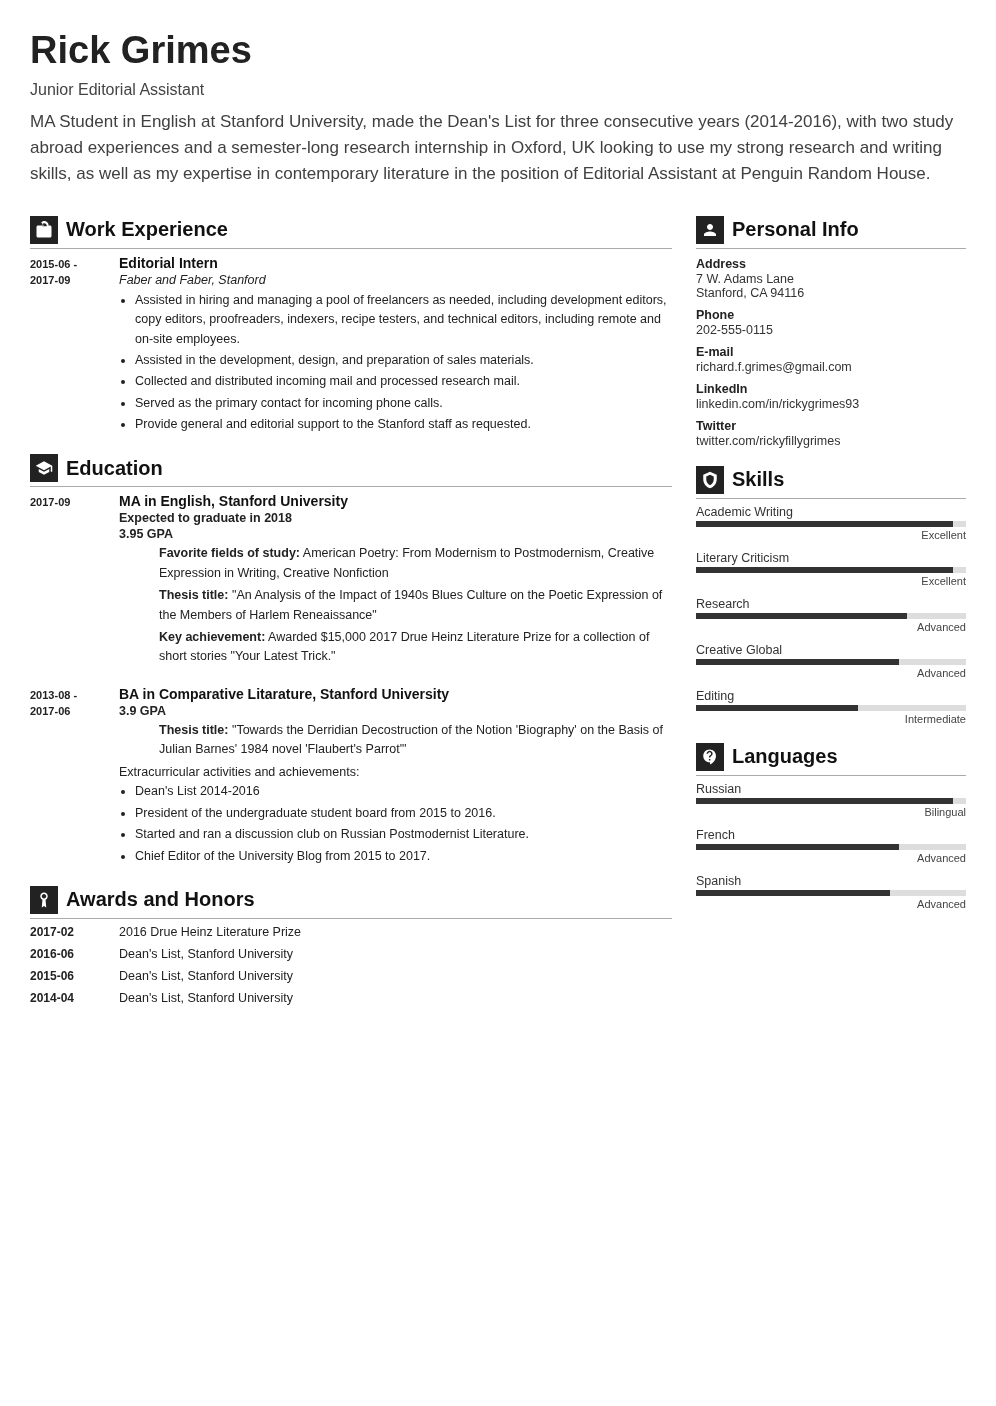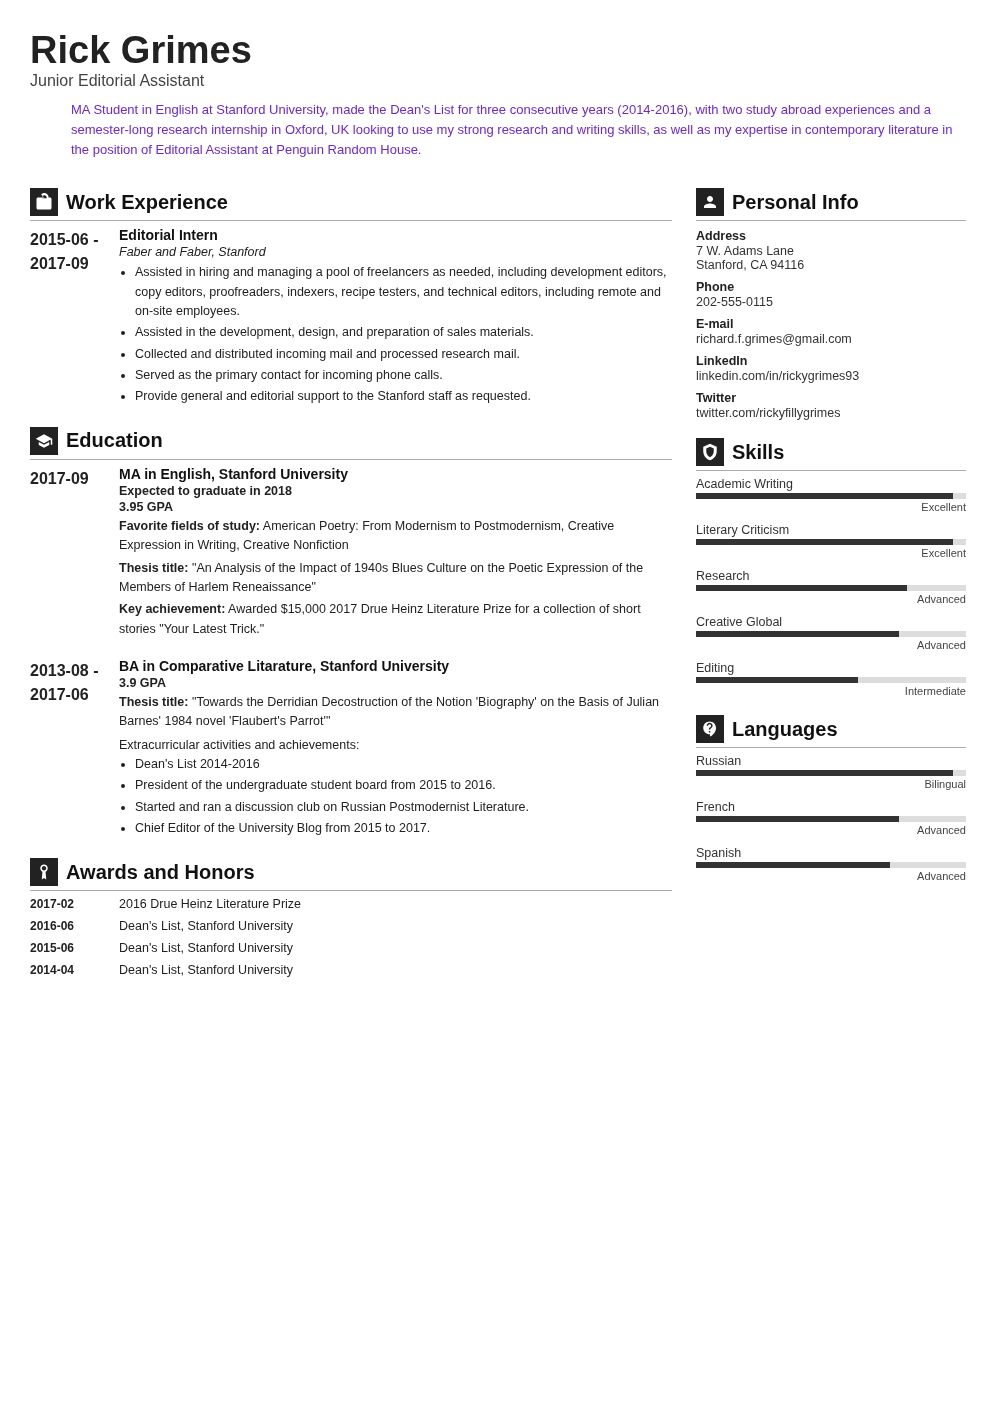--- a/index.html
+++ b/index.html
@@ -16,33 +16,32 @@
       flex-direction: column;
       padding: 30px 30px 30px 30px;
     }
     .header-section {
       margin-bottom: 18px;
     }
     .name {
       font-size: 38px;
       font-weight: 900;
       line-height: 1.1;
-      margin-bottom: 0;
+      margin-bottom: 9px;
     }
     .job-title {
       font-size: 16px;
       font-weight: 400;
       color: #444;
       margin-bottom: 10px;
     }
     .summary {
-      font-size: 13px;
-      color: #6d28d9;
+      font-size: 17px;
+      color: #404040;
       line-height: 1.55;
-      margin-left: 41px;
     }
     .main-content {
       display: flex;
       gap: 24px;
       margin-top: 10px;
     }
     .left-col {
       flex: 1 1 0;
       min-width: 0;
     }
@@ -79,21 +78,21 @@
       font-size: 20px;
       font-weight: 900;
       color: #111;
     }
     .entry {
       display: flex;
       gap: 14px;
       margin-bottom: 16px;
     }
     .entry-date {
-      font-size: 16px;
+      font-size: 11px;
       font-weight: 700;
       color: #222;
       width: 75px;
       flex-shrink: 0;
       padding-top: 1px;
       line-height: 1.5;
     }
     .entry-body {
       flex: 1;
       min-width: 0;
@@ -115,20 +114,21 @@
     }
     .entry-body ul li {
       font-size: 12.5px;
       line-height: 1.55;
       margin-bottom: 2px;
     }
     .entry-body p {
       font-size: 12.5px;
       line-height: 1.55;
       margin-bottom: 3px;
+      margin-left: 40px;
     }
     .entry-body .bold-label {
       font-weight: 700;
     }
     .entry-gpa {
       font-weight: 700;
       font-size: 12.5px;
       margin-bottom: 3px;
     }
     .entry-expected {

